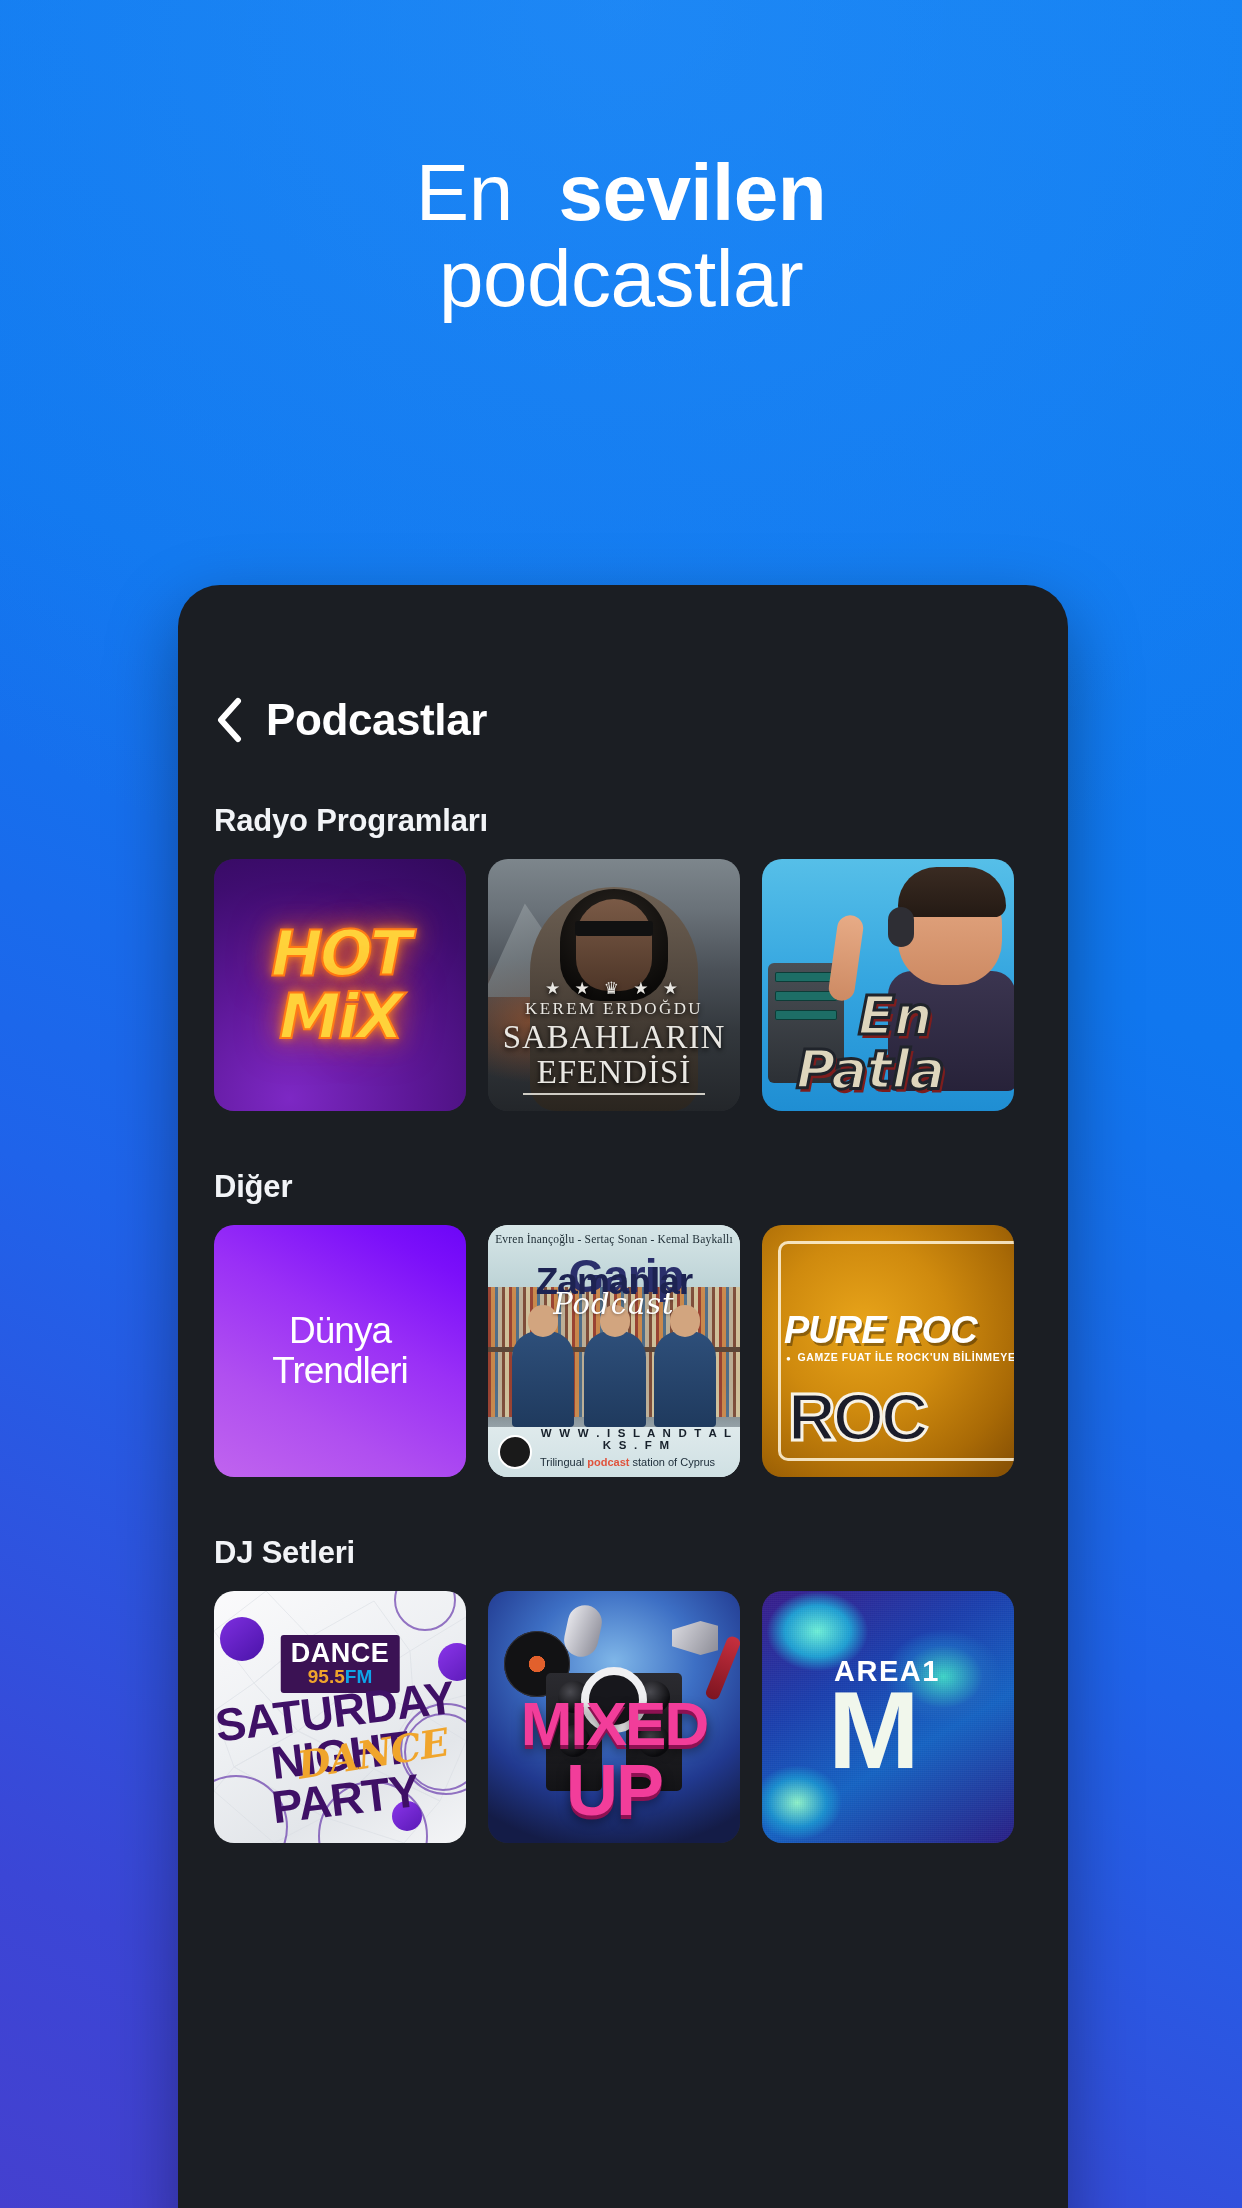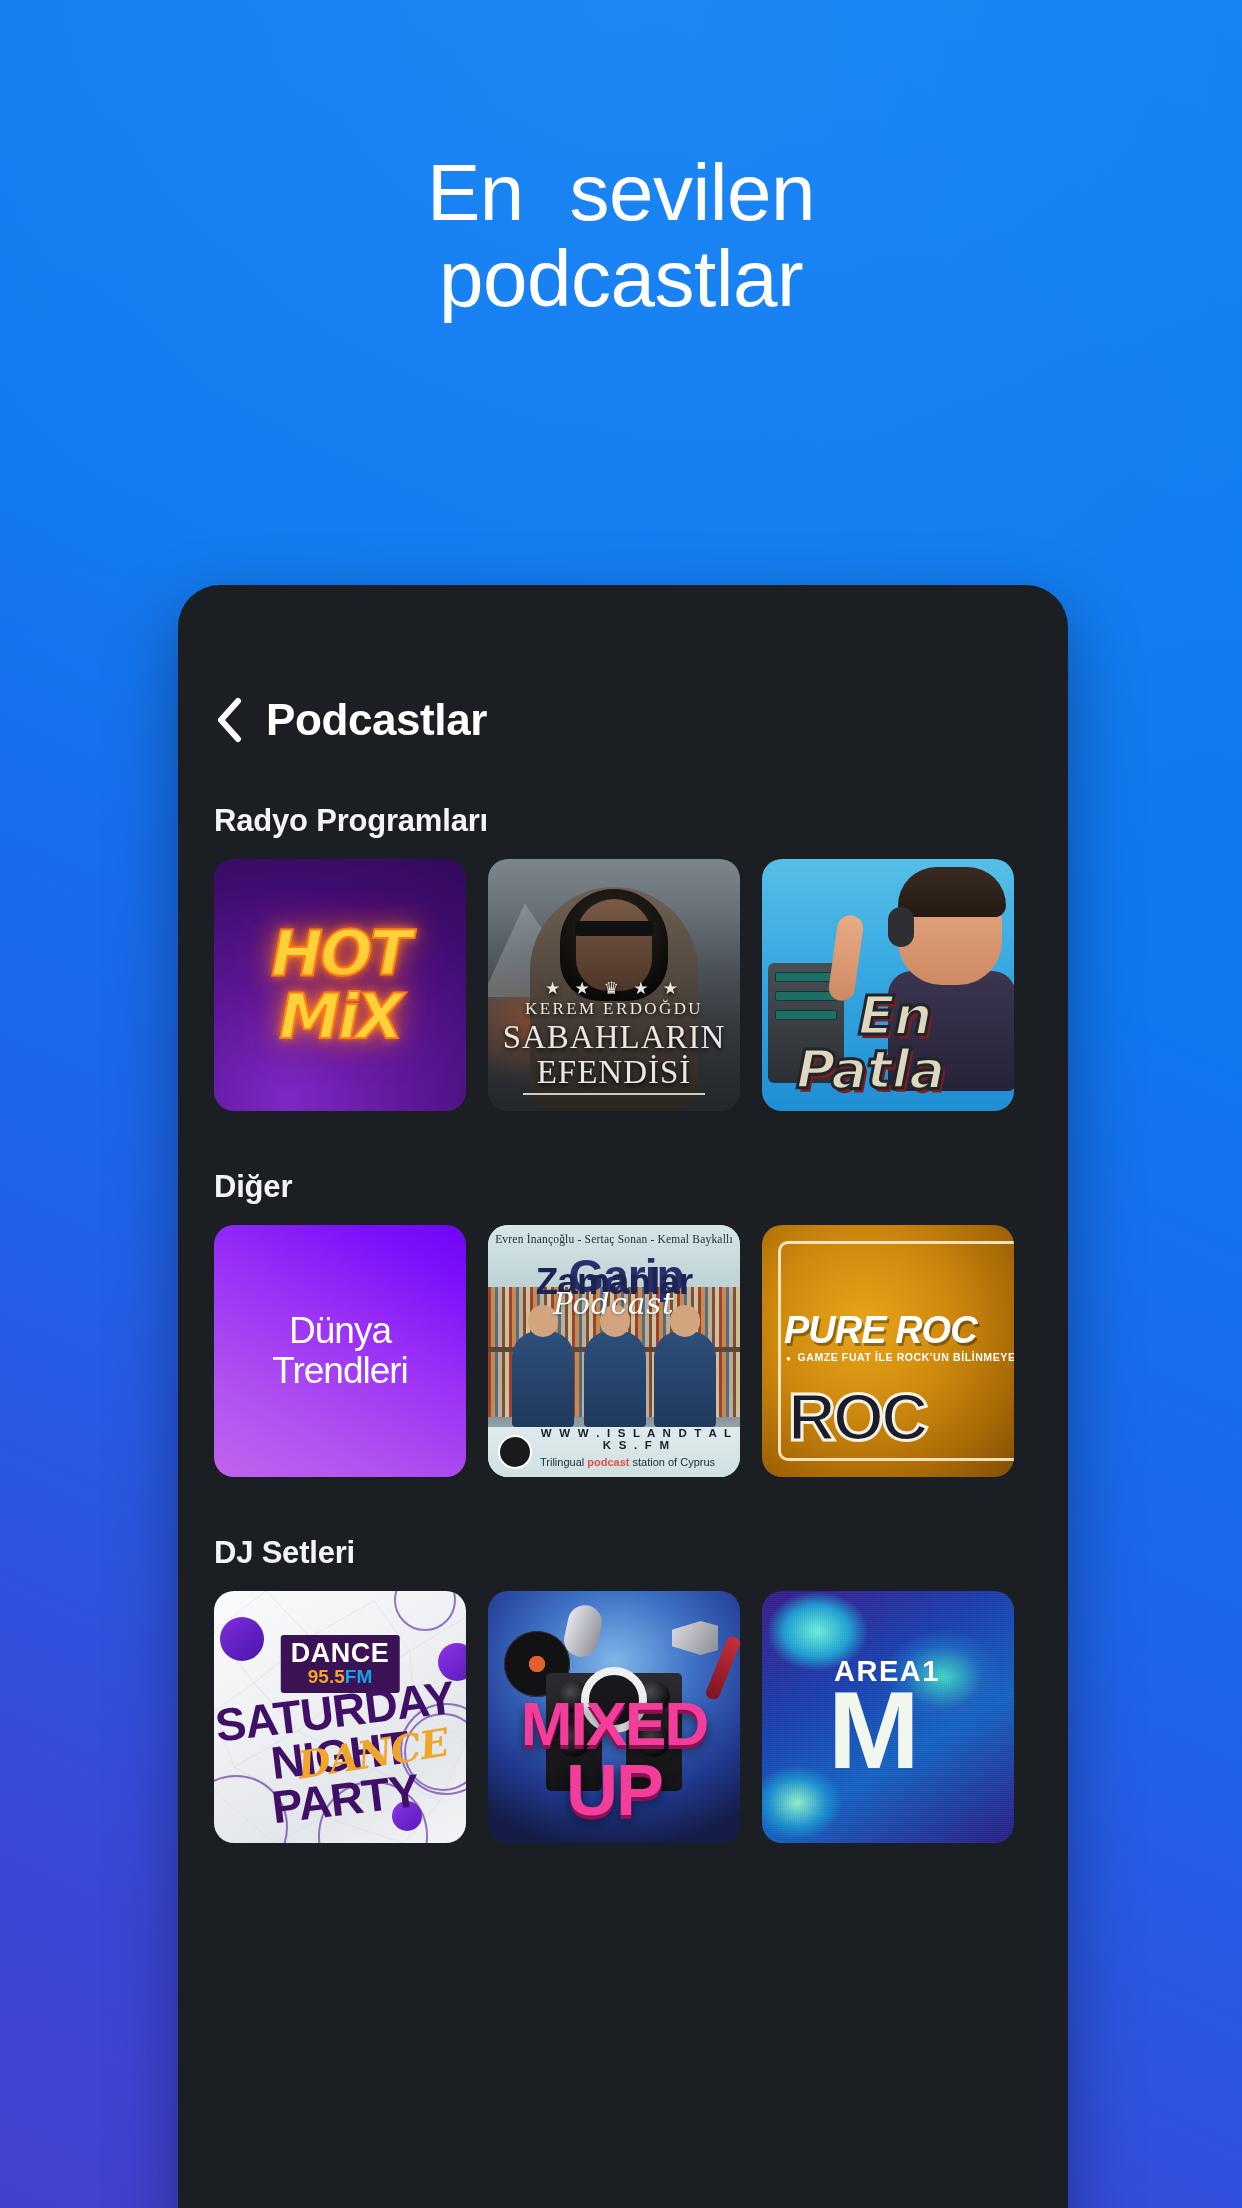--- a/index.html
+++ b/index.html
@@ -23,21 +23,21 @@
   }
 
   
   #headline {
     position:absolute; top:150px; left:0; width:1242px;
     text-align:center; color:#fff; z-index:5;
     line-height:1.07; letter-spacing:-0.5px;
   }
   #headline .ln { display:block; font-size:80px; }
   #headline .reg { font-weight:400; }
-  #headline .bold { font-weight:400;margin-left:24px; }
+  #headline .bold { font-weight:700;margin-left:24px; }
 
   
   #phone {
     position:absolute;
     left:178px; top:585px;
     width:890px; height:1660px;
     background:#1b1e23;
     border-radius:42px 42px 0 0;
     overflow:hidden;
     box-shadow:0 26px 70px rgba(0,0,0,.35);

